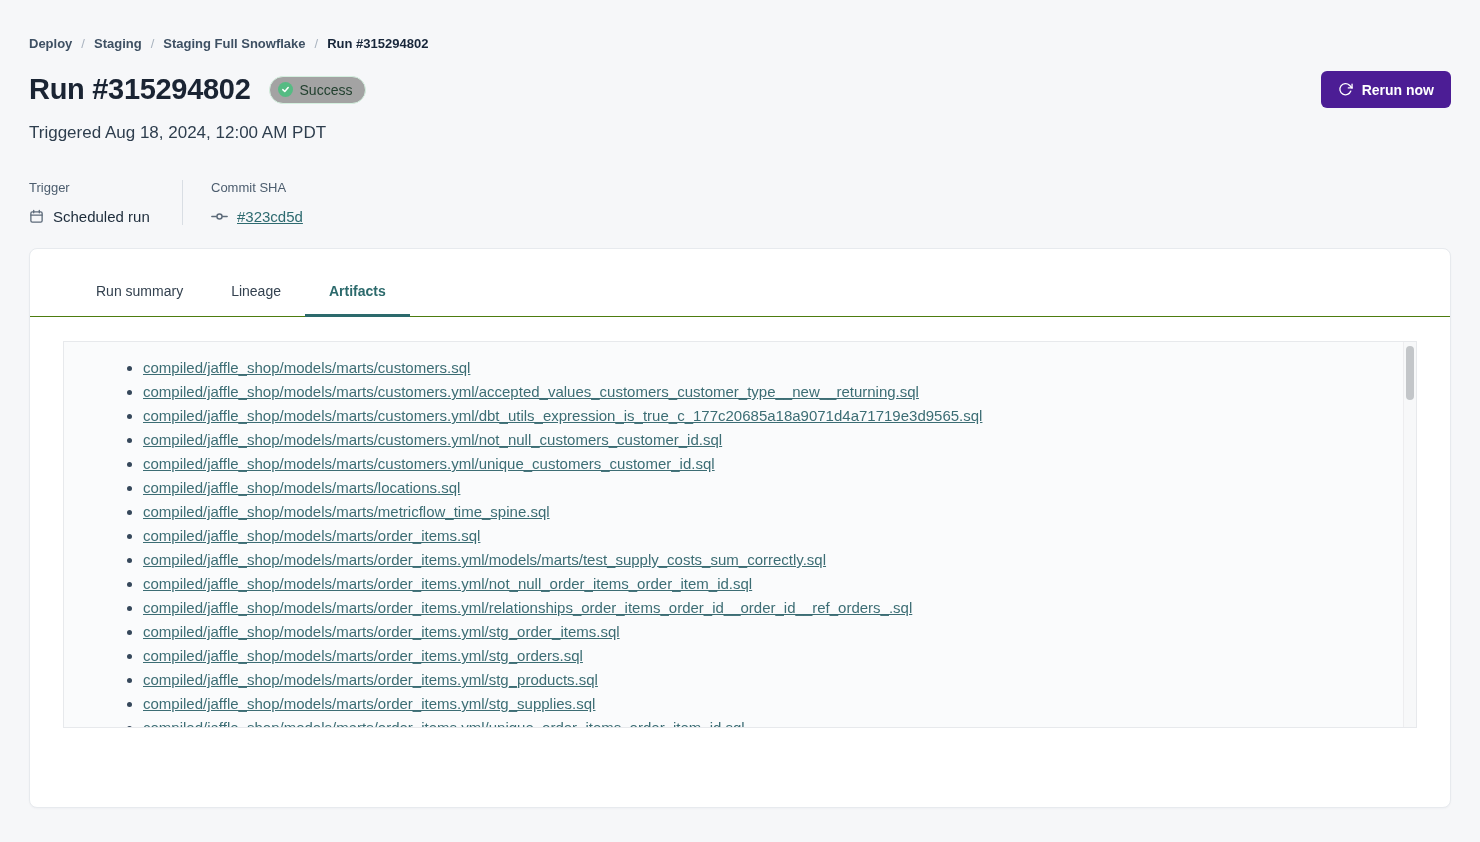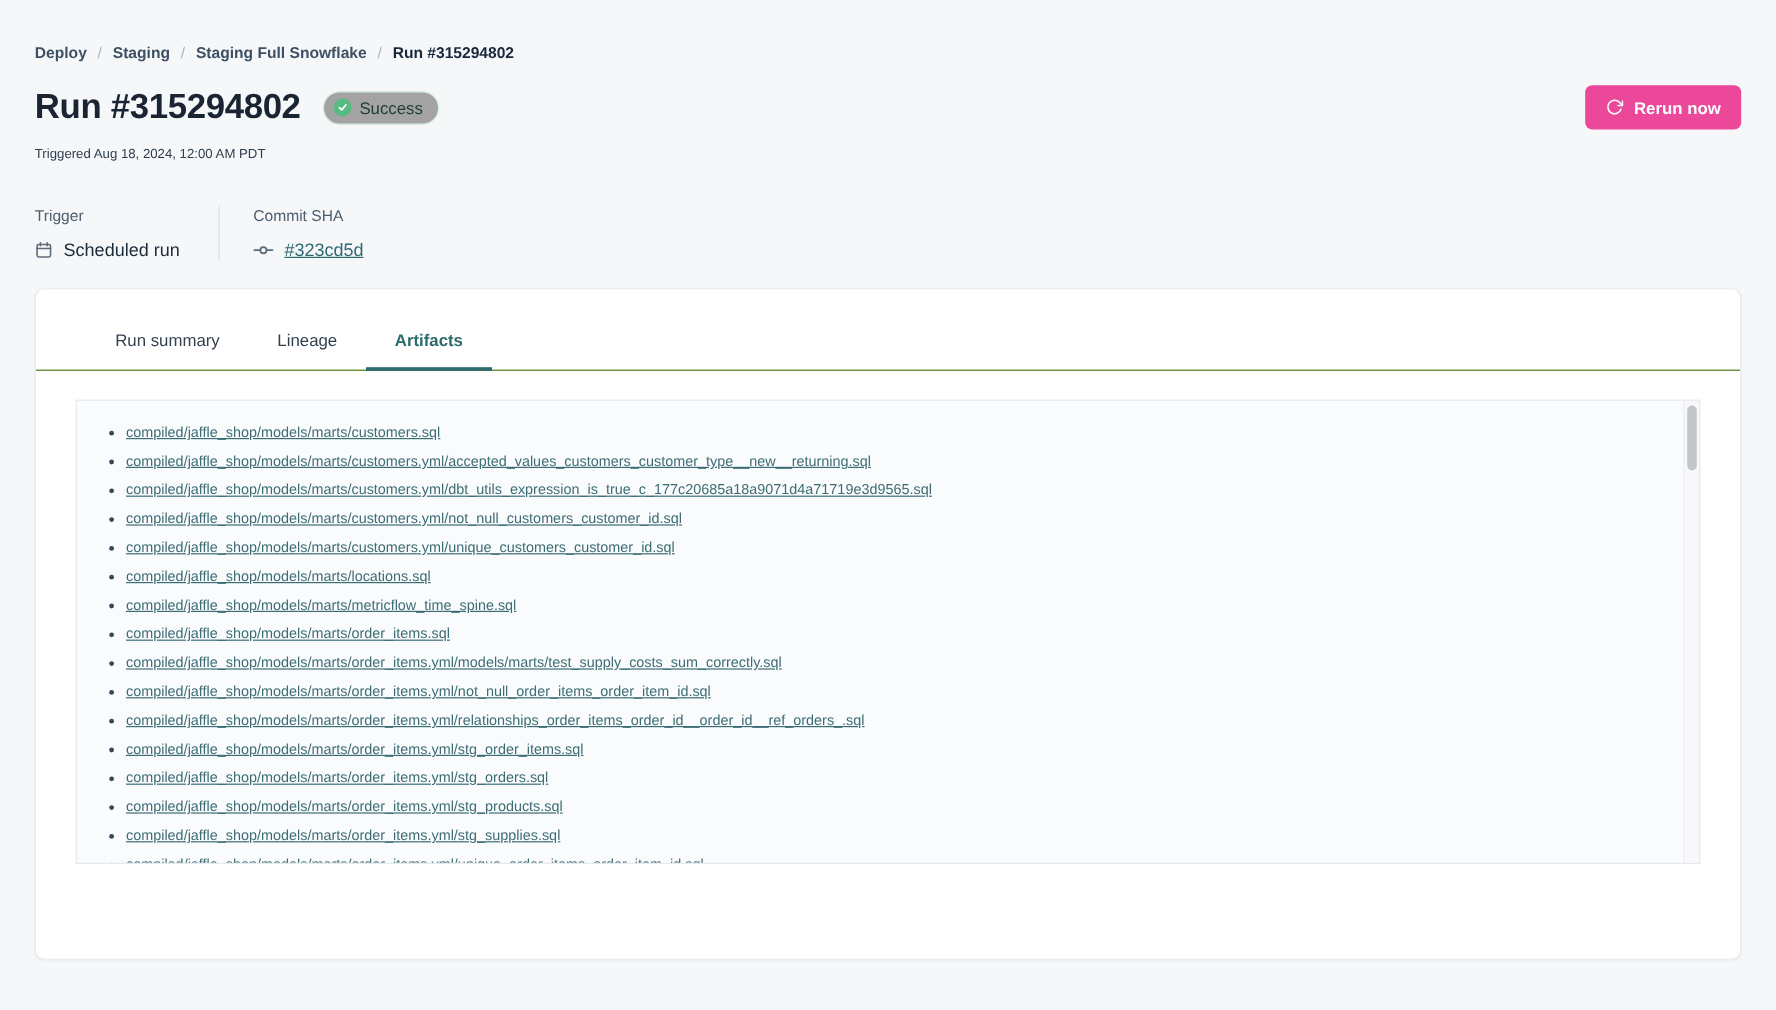--- a/index.html
+++ b/index.html
@@ -34,25 +34,25 @@
     background: #a3a3a3; border: 1px solid #d4f0df;
     height: 28px; padding: 0 13px 0 8px; border-radius: 14px;
     font-size: 14px; color: #22402f;
   }
   .check-circle {
     width: 15px; height: 15px; border-radius: 50%;
     background: #55bb83; display: inline-flex; align-items: center; justify-content: center;
   }
   .rerun-btn {
     display: inline-flex; align-items: center; gap: 9px;
-    background: #ec4899; color: #ffffff; border: none; cursor: pointer;
+    background: #4c1d95; color: #ffffff; border: none; cursor: pointer;
     height: 37px; padding: 0 17px; border-radius: 6px;
     font-family: inherit; font-size: 14px; font-weight: 600; margin-left: 24px;
   }
-  .triggered { margin-top: 15px; font-size: 11px; color: #2e3e4e; }
+  .triggered { margin-top: 15px; font-size: 17px; color: #2e3e4e; }
 
   
   .meta-row { display: flex; margin-top: 37px; }
   .meta-col { padding-right: 30px; }
   .meta-col + .meta-col { border-left: 1px solid #d9dee4; padding-left: 28px; }
   .meta-col:first-child { width: 153px; }
   .meta-col:nth-child(2) { width: 145px; }
   .meta-label { font-size: 13px; color: #4c5d6e; }
   .meta-value {
     margin-top: 13px; display: flex; align-items: center; gap: 9px;
@@ -87,22 +87,23 @@
   
   .file-box {
     margin: 24px 33px 0; height: 387px;
     background: #fafbfc; border: 1px solid #e7e9ec;
     position: relative; overflow: hidden;
   }
   .file-list {
     list-style: disc; padding: 14px 30px 0 41px;
   }
   .file-list li {
-    height: 24px; line-height: 24px; font-size: 12px; color: #35475a;
+    height: 24px; line-height: 24px; font-size: 15px; color: #35475a;
     white-space: nowrap;
+    margin-left: 38px;
   }
   .file-list li::marker { color: #35475a; }
   .file-list a { color: #3c6d74; text-decoration: underline; cursor: pointer; }
 
   .scrollbar-track {
     position: absolute; top: 0; right: 0; bottom: 0; width: 13px;
     background: #f7f8f9; border-left: 1px solid #ededef;
   }
   .scrollbar-thumb {
     position: absolute; top: 4px; left: 2px; width: 8px; height: 54px;

